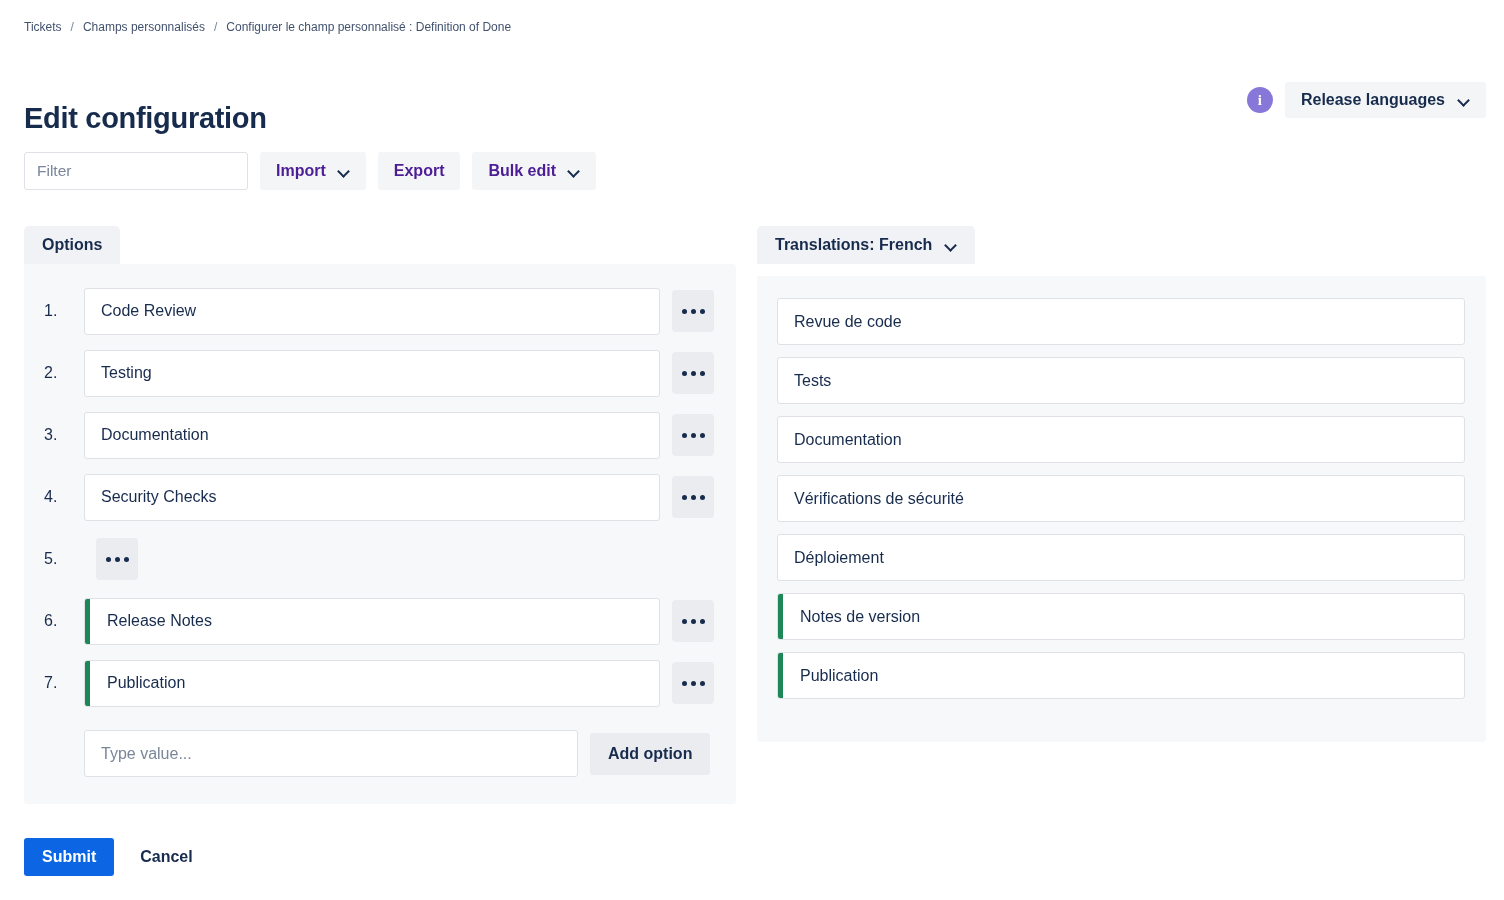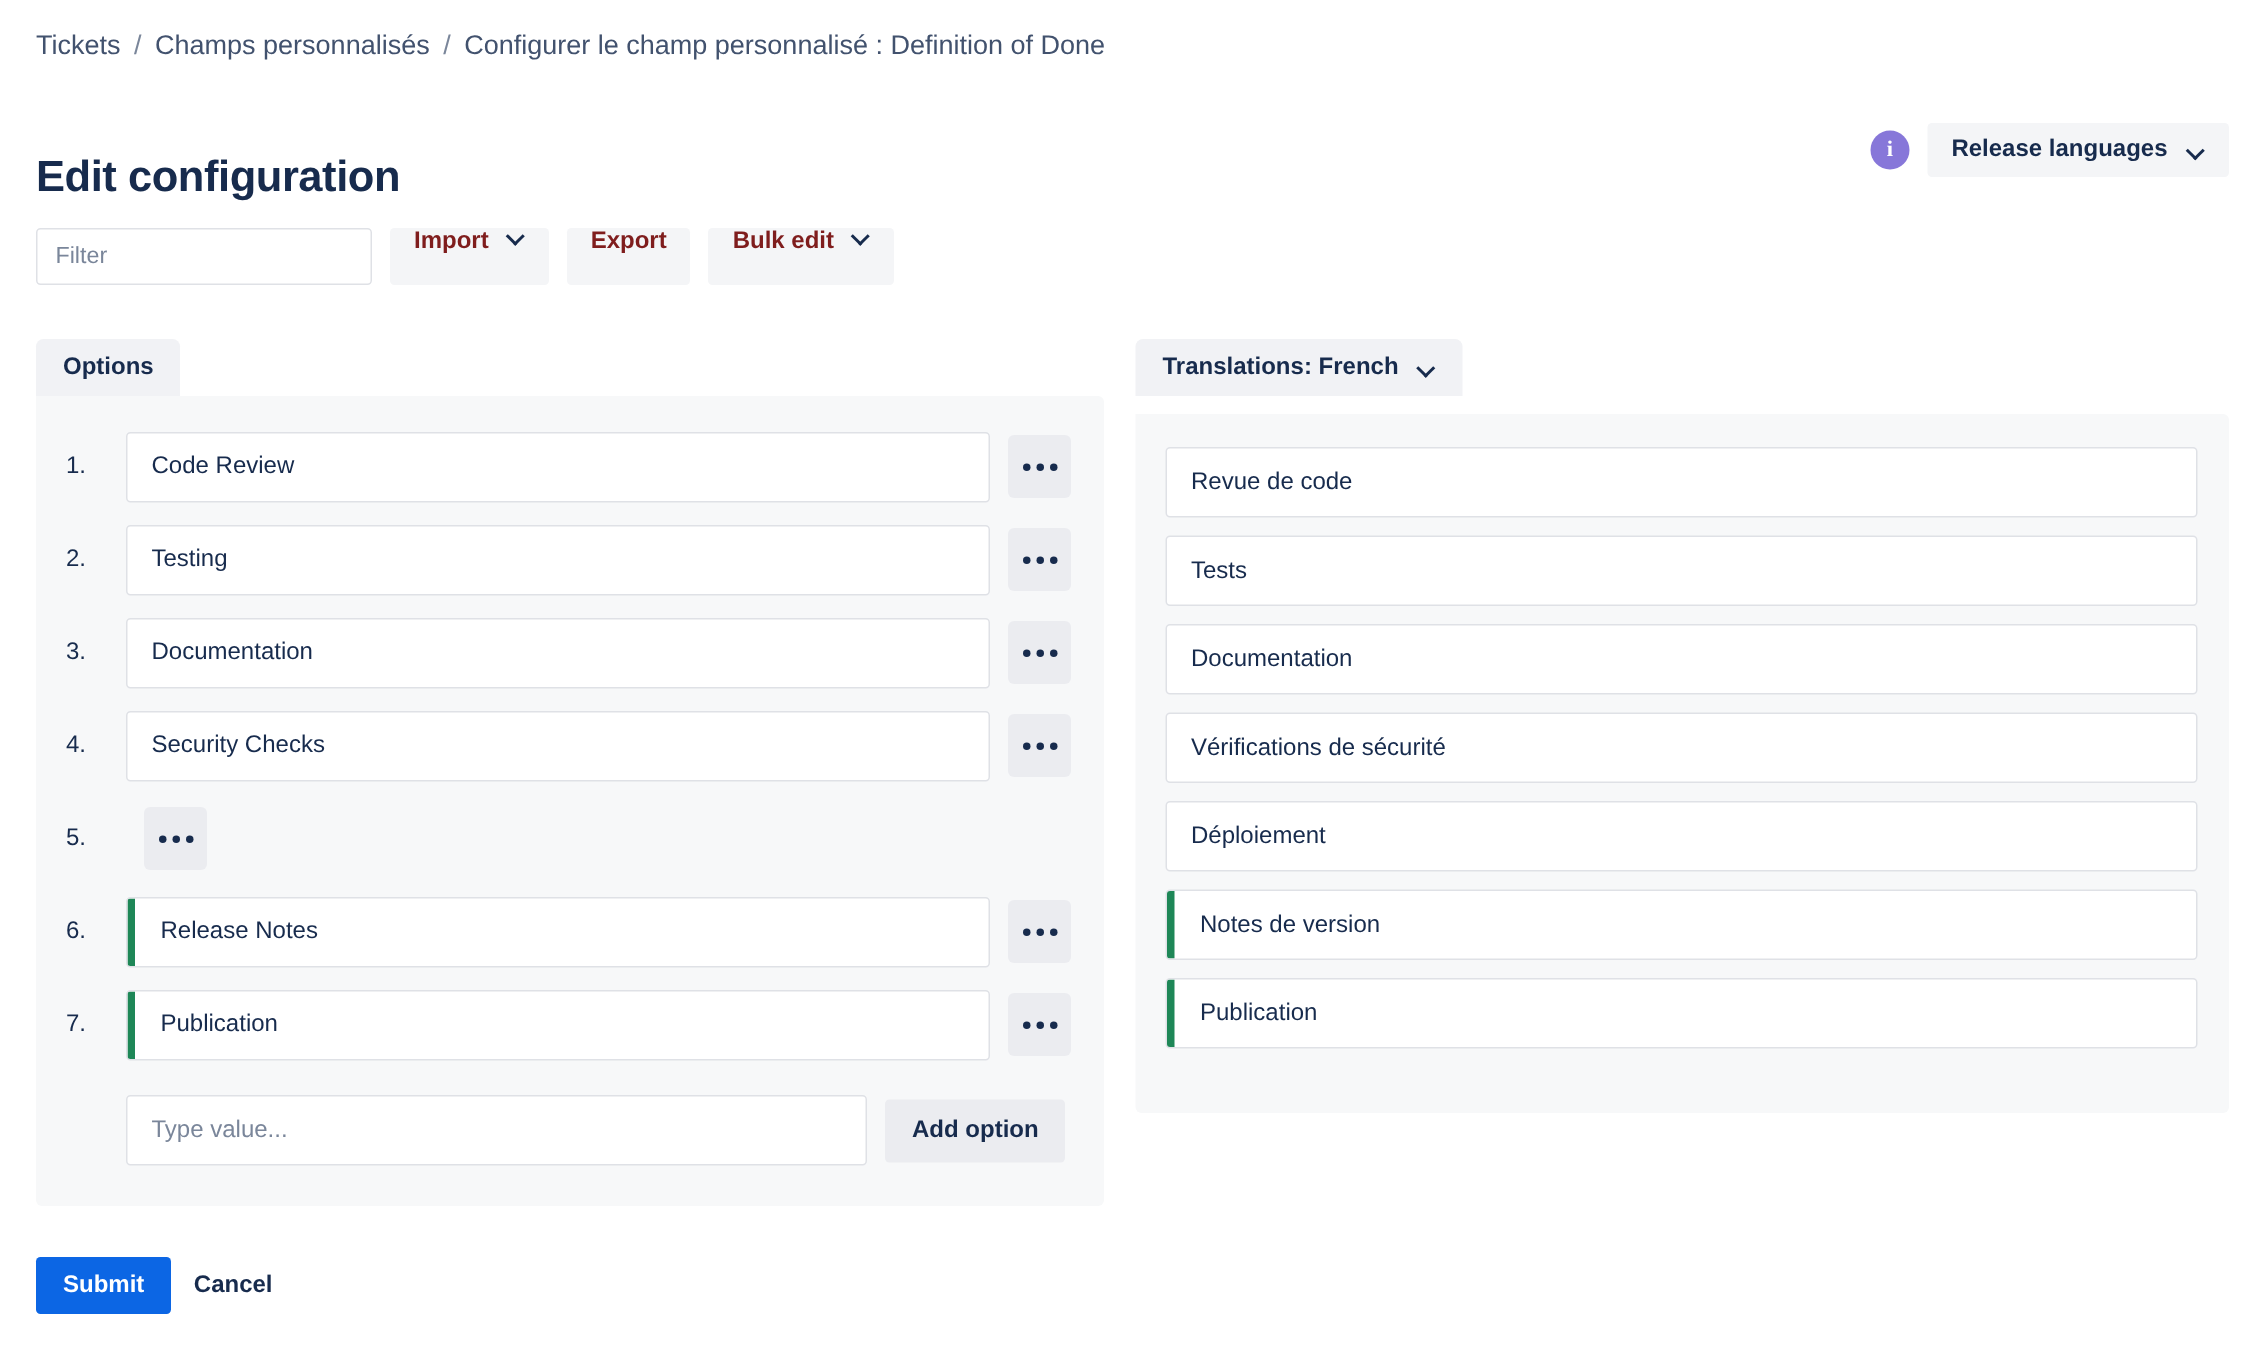--- a/index.html
+++ b/index.html
@@ -22,21 +22,21 @@
     width: 1504px;
     height: 900px;
     padding: 0;
   }
 
   
   .breadcrumb {
     position: absolute;
     left: 24px;
     top: 20px;
-    font-size: 18px;
+    font-size: 12px;
     color: #42526e;
     display: flex;
     align-items: flex-start;
     white-space: nowrap;
   }
   .breadcrumb .crumb {
     color: #42526e;
     text-decoration: none;
   }
   .breadcrumb .crumb.link { cursor: pointer; }
@@ -135,23 +135,23 @@
   .filter-input::placeholder { color: #7a869a; }
 
   .tb-btn {
     height: 38px;
     background: #f4f5f7;
     border: none;
     border-radius: 3px;
     padding: 0 16px;
     font-size: 16px;
     font-weight: bold;
-    color: #7f1d1d;
-    display: flex;
-    align-items: flex-start;
+    color: #4c1d95;
+    display: flex;
+    align-items: center;
     gap: 13px;
     cursor: pointer;
     font-family: "Liberation Sans", sans-serif;
   }
 
   
   .tab {
     position: absolute;
     background: #f1f2f5;
     border-radius: 5px 5px 0 0;
@@ -291,21 +291,21 @@
   }
   .tr-row .val-box { width: 688px; }
 
   
   .footer {
     position: absolute;
     left: 24px;
     top: 838px;
     display: flex;
     align-items: center;
-    gap: 1px;
+    gap: 12px;
   }
   .submit-btn {
     height: 38px;
     background: #0c66e4;
     color: #ffffff;
     border: none;
     border-radius: 3px;
     padding: 0 18px;
     font-size: 16px;
     font-weight: bold;

